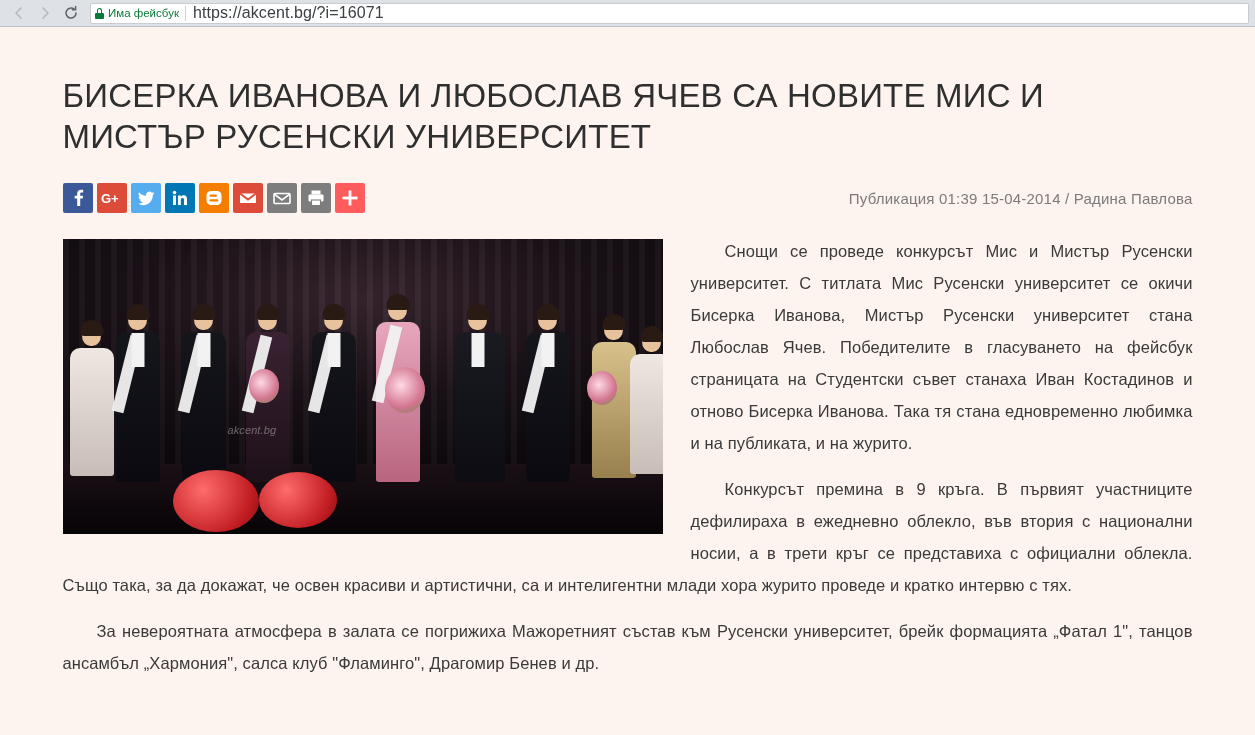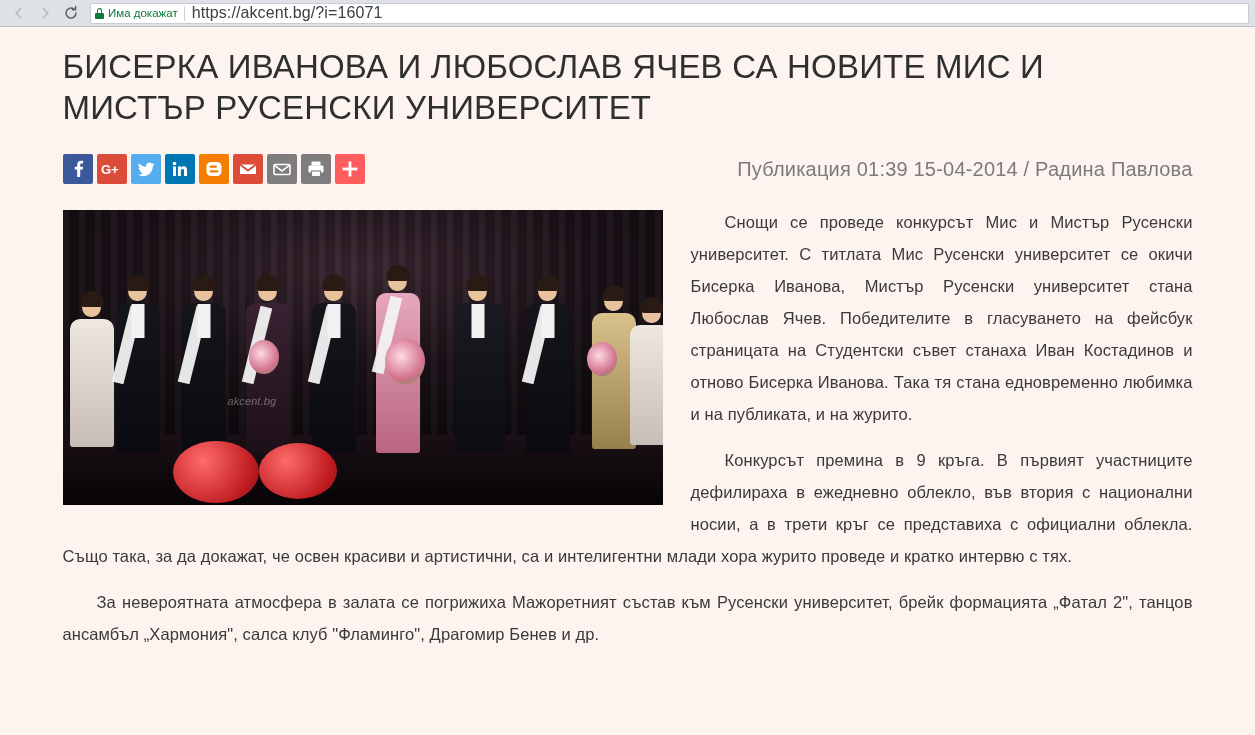--- a/index.html
+++ b/index.html
@@ -103,21 +103,21 @@
     width: 1255px;
     height: 708px;
     background: #fdf3ef;
     box-sizing: border-box;
     overflow: hidden;
     position: relative;
   }
   .content {
     width: 1130px;
     margin: 0 auto;
-    padding-top: 19px;
+    padding-top: 48px;
     box-sizing: border-box;
   }
 
   h1.article-title {
     font-family: "Liberation Sans", sans-serif;
     font-size: 33px;
     line-height: 41px;
     font-weight: 400;
     color: #2f2f2f;
     margin: 0 0 26px 0;
@@ -144,21 +144,21 @@
     justify-content: center;
     color: #ffffff;
     font-size: 16px;
     font-weight: bold;
     font-family: "Liberation Serif", serif;
     line-height: 1;
   }
   .share-btn svg { display: block; }
 
   .byline {
-    font-size: 20px;
+    font-size: 15px;
     color: #7b7b7b;
     letter-spacing: 0.2px;
     white-space: nowrap;
   }
 
   .article-body {
     font-size: 16.5px;
     line-height: 32px;
     color: #3a3a3a;
     text-align: justify;
@@ -306,21 +306,21 @@
       </svg>
     </span>
   </div>
 
   <div class="omnibox">
     <div class="secure-chip">
       <span class="lock-icon">
         <span class="shackle"></span>
           <span class="body"></span>
       </span>
-      <span>Има докажат</span>
+      <span>Има фейсбук</span>
     </div>
     <div class="omni-sep"></div>
     <div class="omni-url">https://akcent.bg/?i=16071</div>
   </div>
 </div>
 
 <div class="page">
   <div class="content">
 
     <h1 class="article-title">БИСЕРКА ИВАНОВА И ЛЮБОСЛАВ ЯЧЕВ СА НОВИТЕ МИС И МИСТЪР РУСЕНСКИ УНИВЕРСИТЕТ</h1>
@@ -477,17 +477,17 @@
           </div>
 
         <div class="balloon b1"></div>
         <div class="balloon b2"></div>
 
         <div class="photo-watermark">akcent.bg</div>
       </div>
 
       <p class="first">Снощи се проведе конкурсът Мис и Мистър Русенски университет. С титлата Мис Русенски университет се окичи Бисерка Иванова, Мистър Русенски университет стана Любослав Ячев. Победителите в гласуването на фейсбук страницата на Студентски съвет станаха Иван Костадинов и отново Бисерка Иванова. Така тя стана едновременно любимка и на публиката, и на журито.</p>
       <p class="indent">Конкурсът премина в 9 кръга. В първият участниците дефилираха в ежедневно облекло, във втория с национални носии, а в трети кръг се представиха с официални облекла. Също така, за да докажат, че освен красиви и артистични, са и интелигентни млади хора журито проведе и кратко интервю с тях.</p>
-      <p class="indent">За невероятната атмосфера в залата се погрижиха Мажоретният състав към Русенски университет, брейк формацията „Фатал 2", танцов ансамбъл „Хармония", салса клуб "Фламинго", Драгомир Бенев и др.</p>
+      <p class="indent">За невероятната атмосфера в залата се погрижиха Мажоретният състав към Русенски университет, брейк формацията „Фатал 1", танцов ансамбъл „Хармония", салса клуб "Фламинго", Драгомир Бенев и др.</p>
     </div>
 
   </div>
 </div>
 
 </body></html>

